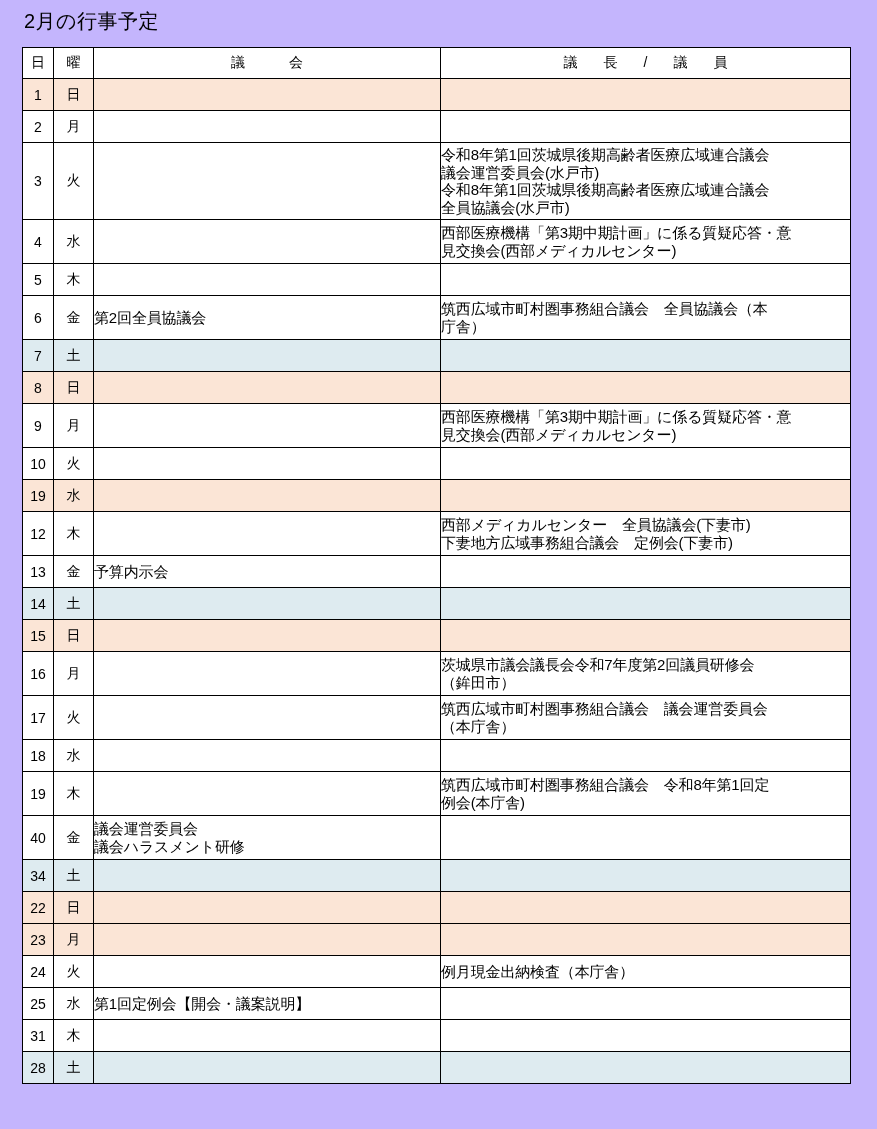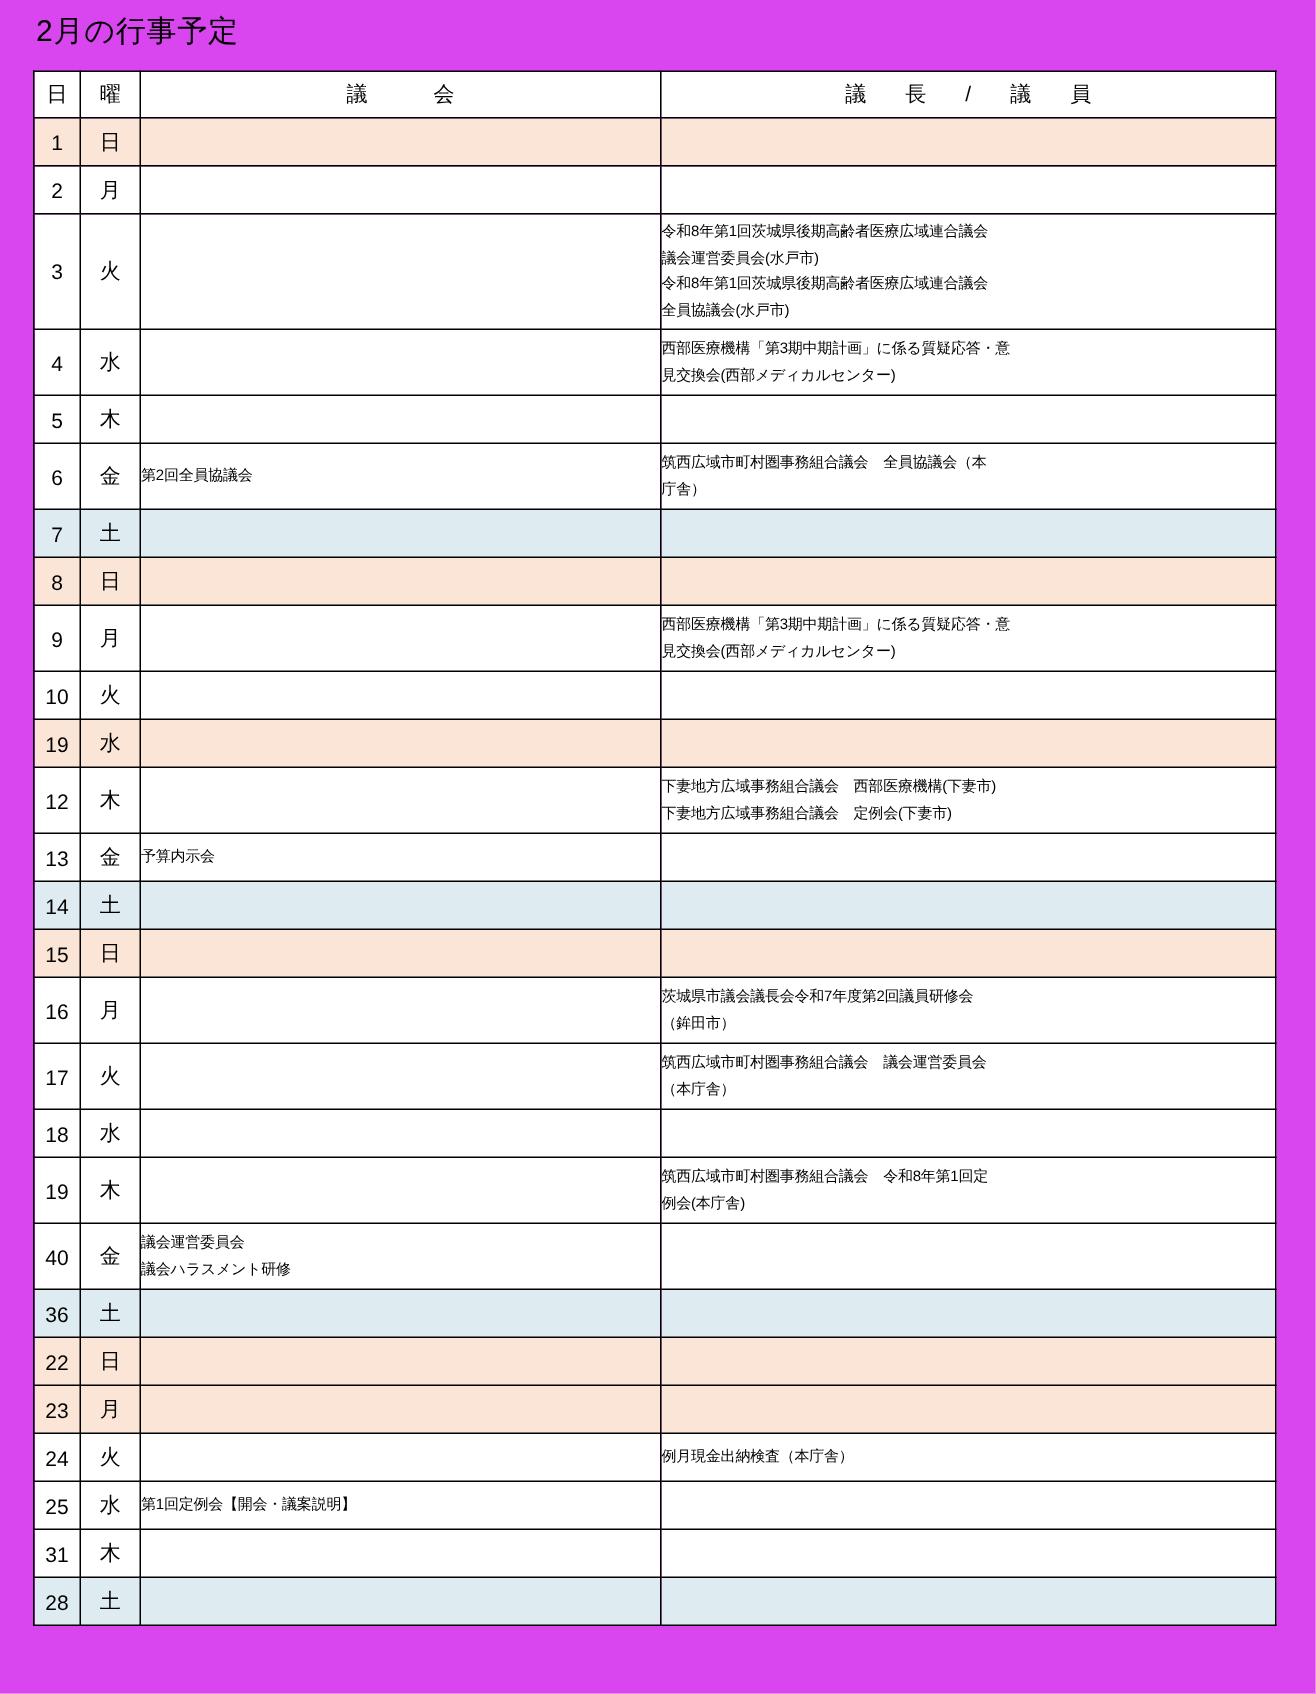--- a/index.html
+++ b/index.html
@@ -11,21 +11,21 @@
     width: 877px;
     height: 1129px;
     font-family: "Liberation Sans", "DejaVu Sans", sans-serif;
     color: #000000;
     overflow: hidden;
   }
   #page {
     position: relative;
     width: 877px;
     height: 1129px;
-    background: #d946ef;
+    background: #c4b5fd;
   }
   #page-title {
     position: absolute;
     left: 24px;
     top: 8px;
     font-size: 20px;
     line-height: 26px;
     letter-spacing: 0.5px;
     font-weight: 400;
     color: #000000;
@@ -74,21 +74,21 @@
     padding-left: 26px;
     text-align: right;
   }
   td.day-cell, td.wd-cell {
     text-align: center;
     font-size: 14px;
   }
   td.ev-cell {
     text-align: left;
     padding: 1px 3px 1px 4px;
-    font-size: 10px;
+    font-size: 15px;
     line-height: 17.5px;
     white-space: pre-line;
     letter-spacing: -0.15px;
     margin-left: 10px;
   }
   tr.r-h1 td, tr.r-h1 th { height: 31px; }
   tr.r-h2 td { height: 43px; }
   tr.r-h3 td { height: 76px; }
 
   tr.sun td { background: #FBE5D6; }
@@ -188,21 +188,21 @@
         <tr class="hol r-h1">
           <td class="day-cell">19</td>
           <td class="wd-cell">水</td>
           <td class="ev-cell"></td>
           <td class="ev-cell"></td>
         </tr>
         <tr class="plain r-h2">
           <td class="day-cell">12</td>
           <td class="wd-cell">木</td>
           <td class="ev-cell"></td>
-          <td class="ev-cell">下妻地方広域事務組合議会　西部医療機構(下妻市)
+          <td class="ev-cell">西部メディカルセンター　全員協議会(下妻市)
 下妻地方広域事務組合議会　定例会(下妻市)</td>
         </tr>
         <tr class="plain r-h1">
           <td class="day-cell">13</td>
           <td class="wd-cell">金</td>
           <td class="ev-cell">予算内示会</td>
           <td class="ev-cell"></td>
         </tr>
         <tr class="sat r-h1">
           <td class="day-cell">14</td>
@@ -244,21 +244,21 @@
 例会(本庁舎)</td>
         </tr>
         <tr class="plain r-h2">
           <td class="day-cell">40</td>
           <td class="wd-cell">金</td>
           <td class="ev-cell">議会運営委員会
 議会ハラスメント研修</td>
           <td class="ev-cell"></td>
         </tr>
         <tr class="sat r-h1">
-          <td class="day-cell">36</td>
+          <td class="day-cell">34</td>
           <td class="wd-cell">土</td>
           <td class="ev-cell"></td>
           <td class="ev-cell"></td>
         </tr>
         <tr class="sun r-h1">
           <td class="day-cell">22</td>
           <td class="wd-cell">日</td>
           <td class="ev-cell"></td>
           <td class="ev-cell"></td>
         </tr>

